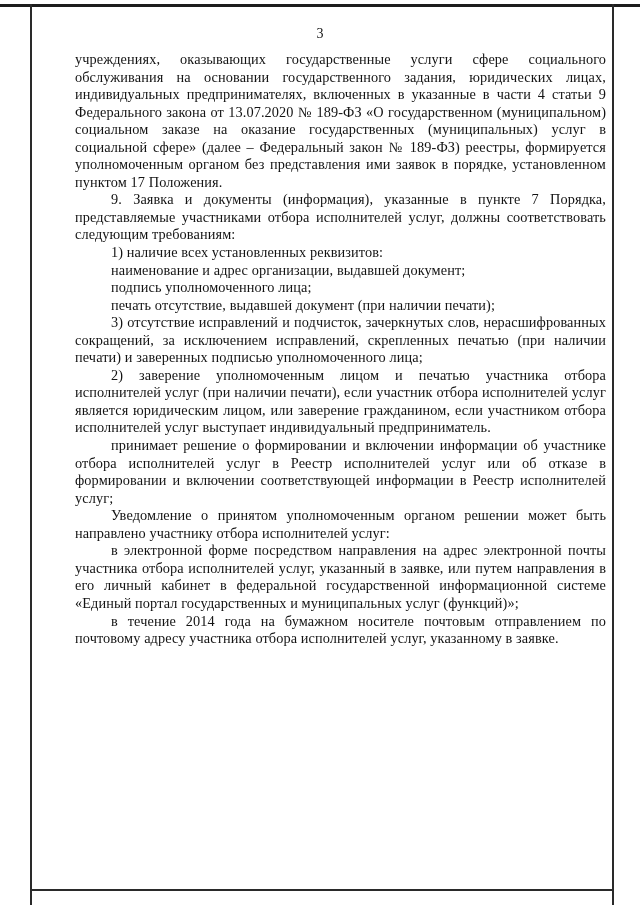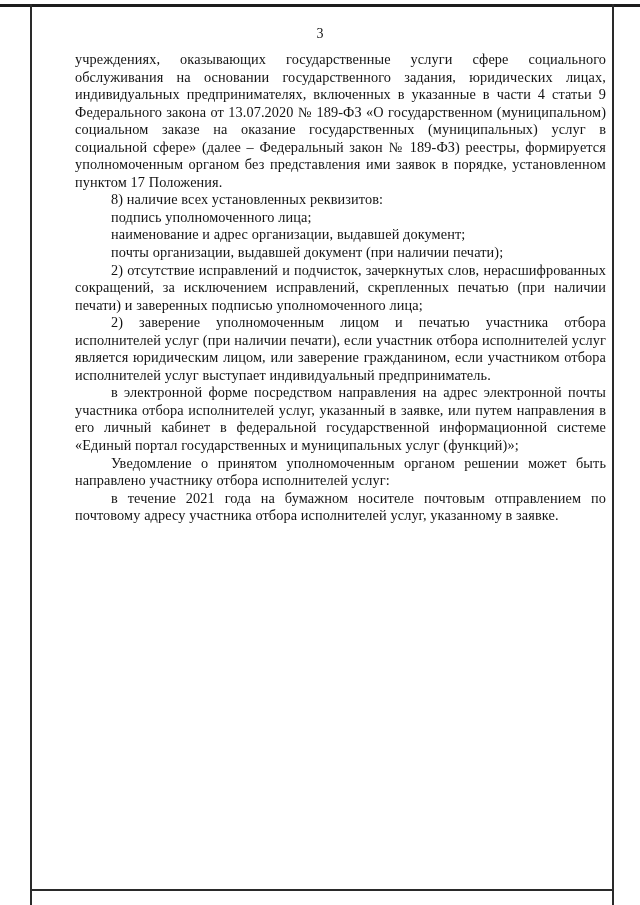--- a/index.html
+++ b/index.html
@@ -47,22 +47,24 @@
 
 <div class="frame-top"></div>
 <div class="frame-left"></div>
 <div class="frame-right"></div>
 <div class="frame-bottom"></div>
 
 <div class="page-number">3</div>
 
 <div class="content">
   <p class="para">учреждениях, оказывающих государственные услуги сфере социального обслуживания на основании государственного задания, юридических лицах, индивидуальных предпринимателях, включенных в указанные в части 4 статьи 9 Федерального закона от 13.07.2020 № 189-ФЗ «О государственном (муниципальном) социальном заказе на оказание государственных (муниципальных) услуг в социальной сфере» (далее – Федеральный закон № 189-ФЗ) реестры, формируется уполномоченным органом без представления ими заявок в порядке, установленном пунктом 17 Положения.</p>
-  <p class="para indent">8) наличие всех установленных реквизитов:</p>
+  <p class="para indent">9. Заявка и документы (информация), указанные в пункте 7 Порядка, представляемые участниками отбора исполнителей услуг, должны соответствовать следующим требованиям:</p>
+  <p class="para indent">1) наличие всех установленных реквизитов:</p>
+  <p class="para indent">наименование и адрес организации, выдавшей документ;</p>
   <p class="para indent">подпись уполномоченного лица;</p>
-  <p class="para indent">наименование и адрес организации, выдавшей документ;</p>
-  <p class="para indent">почты организации, выдавшей документ (при наличии печати);</p>
-  <p class="para indent">2) отсутствие исправлений и подчисток, зачеркнутых слов, нерасшифрованных сокращений, за исключением исправлений, скрепленных печатью (при наличии печати) и заверенных подписью уполномоченного лица;</p>
+  <p class="para indent">печать отсутствие, выдавшей документ (при наличии печати);</p>
+  <p class="para indent">3) отсутствие исправлений и подчисток, зачеркнутых слов, нерасшифрованных сокращений, за исключением исправлений, скрепленных печатью (при наличии печати) и заверенных подписью уполномоченного лица;</p>
   <p class="para indent">2) заверение уполномоченным лицом и печатью участника отбора исполнителей услуг (при наличии печати), если участник отбора исполнителей услуг является юридическим лицом, или заверение гражданином, если участником отбора исполнителей услуг выступает индивидуальный предприниматель.</p>
+  <p class="para indent">принимает решение о формировании и включении информации об участнике отбора исполнителей услуг в Реестр исполнителей услуг или об отказе в формировании и включении соответствующей информации в Реестр исполнителей услуг;</p>
+  <p class="para indent">Уведомление о принятом уполномоченным органом решении может быть направлено участнику отбора исполнителей услуг:</p>
   <p class="para indent">в электронной форме посредством направления на адрес электронной почты участника отбора исполнителей услуг, указанный в заявке, или путем направления в его личный кабинет в федеральной государственной информационной системе «Единый портал государственных и муниципальных услуг (функций)»;</p>
-  <p class="para indent">Уведомление о принятом уполномоченным органом решении может быть направлено участнику отбора исполнителей услуг:</p>
-  <p class="para indent">в течение 2021 года на бумажном носителе почтовым отправлением по почтовому адресу участника отбора исполнителей услуг, указанному в заявке.</p>
+  <p class="para indent">в течение 2014 года на бумажном носителе почтовым отправлением по почтовому адресу участника отбора исполнителей услуг, указанному в заявке.</p>
 </div>
 
 </body></html>

